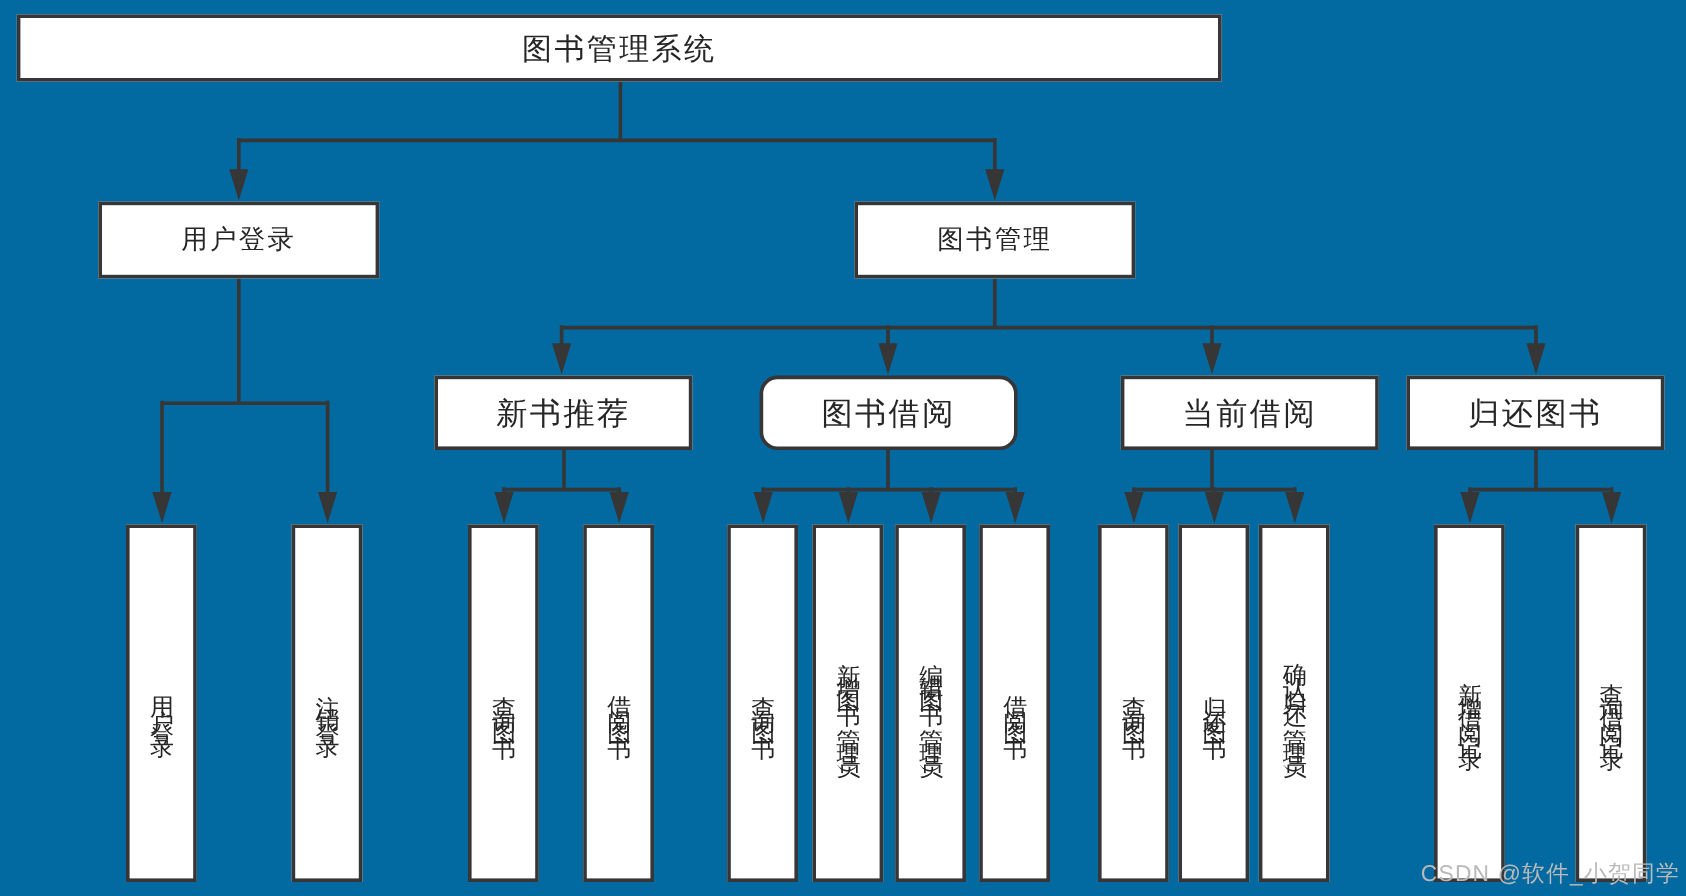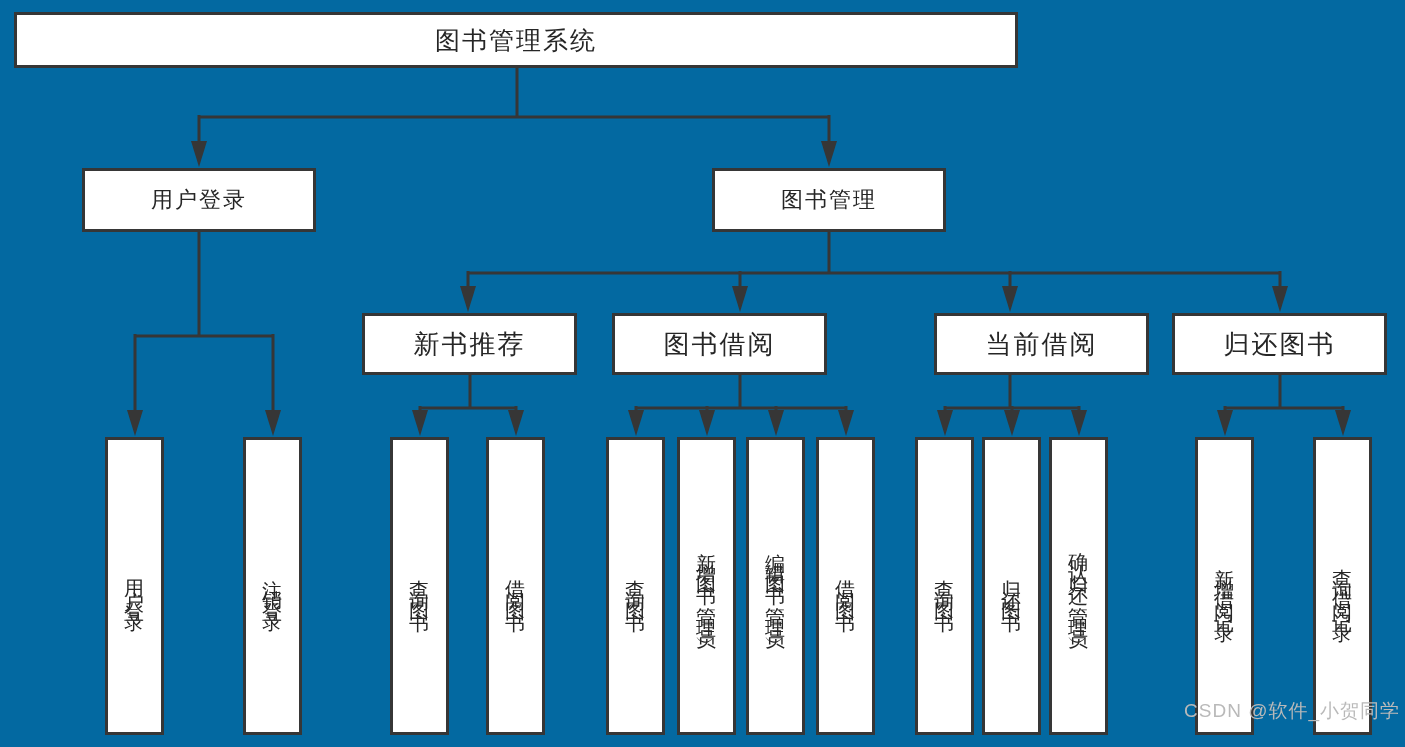--- a/index.html
+++ b/index.html
@@ -26,21 +26,21 @@
   .leaf{top:437px;width:59px;height:298px;font-size:20px;}
   .leaf .vtxt{
     writing-mode:vertical-rl;
     text-orientation:mixed;
     letter-spacing:11px;
     line-height:1;
     white-space:nowrap;
   }
   .hlabel{letter-spacing:2px;}
   .watermark{
-    position:absolute;right:5px;bottom:23px;
+    position:absolute;right:5px;bottom:6px;
     font-size:19px;color:#b9b9b9;letter-spacing:1px;
     z-index:3;
   }
 </style>
 </head>
 <body>
 
 <div class="canvas">
 
   <svg class="wires" width="1405" height="747" viewBox="0 0 1405 747">
@@ -93,21 +93,21 @@
   <div class="box lvl2" style="left:82px;">
     <span class="hlabel">用户登录</span>
   </div>
   <div class="box lvl2" style="left:712px;">
     <span class="hlabel">图书管理</span>
   </div>
 
   <div class="box lvl3" style="left:362px;">
     <span class="hlabel">新书推荐</span>
   </div>
-  <div class="box lvl3" style="left:612px;">
+  <div class="box lvl3" style="left:633px;border-radius:15px;">
     <span class="hlabel">图书借阅</span>
   </div>
   <div class="box lvl3" style="left:934px;">
     <span class="hlabel">当前借阅</span>
   </div>
   <div class="box lvl3" style="left:1172px;">
     <span class="hlabel">归还图书</span>
   </div>
 
   <div class="box leaf" style="left:105px;">

